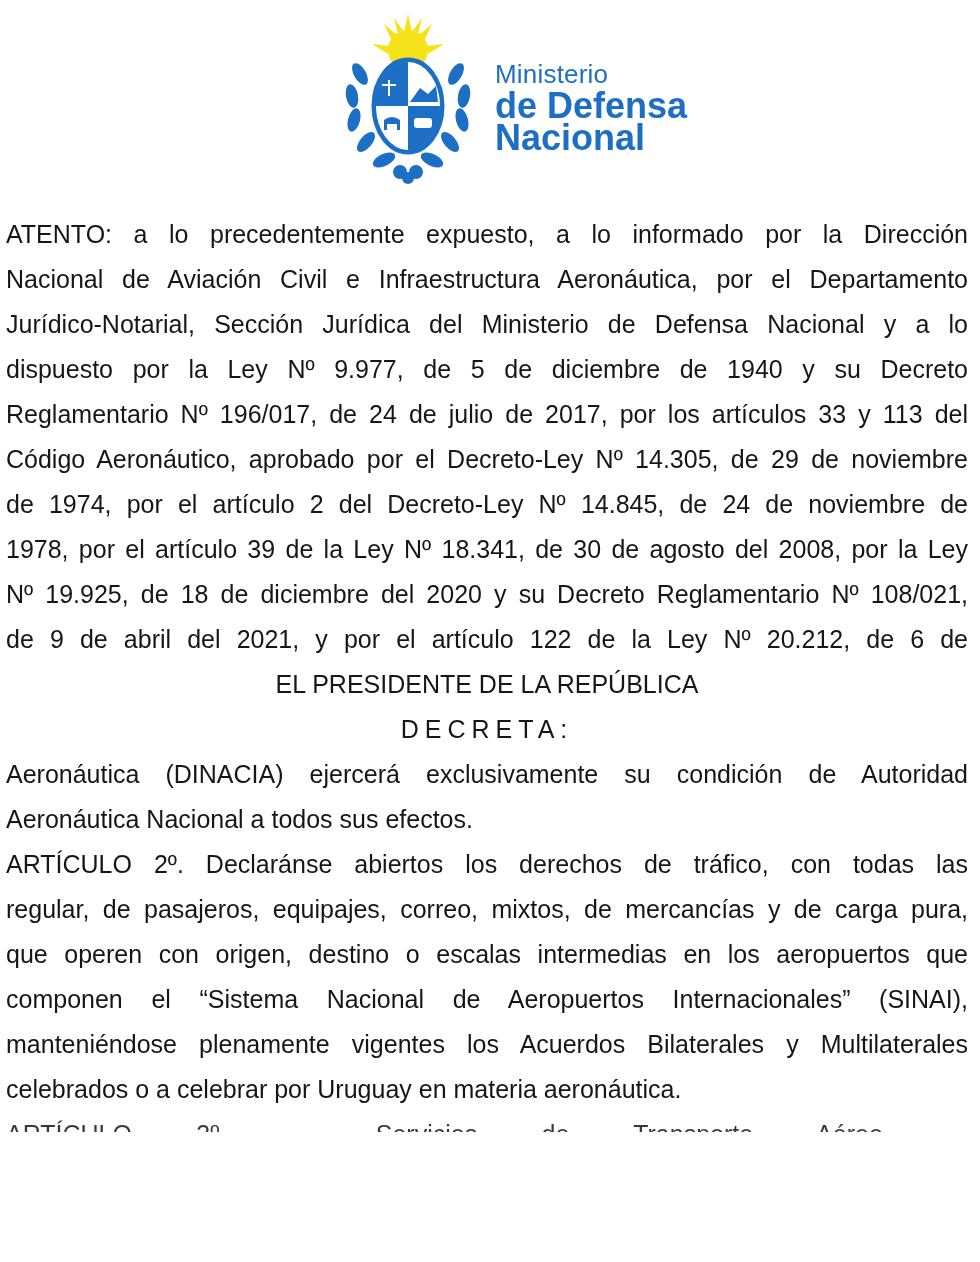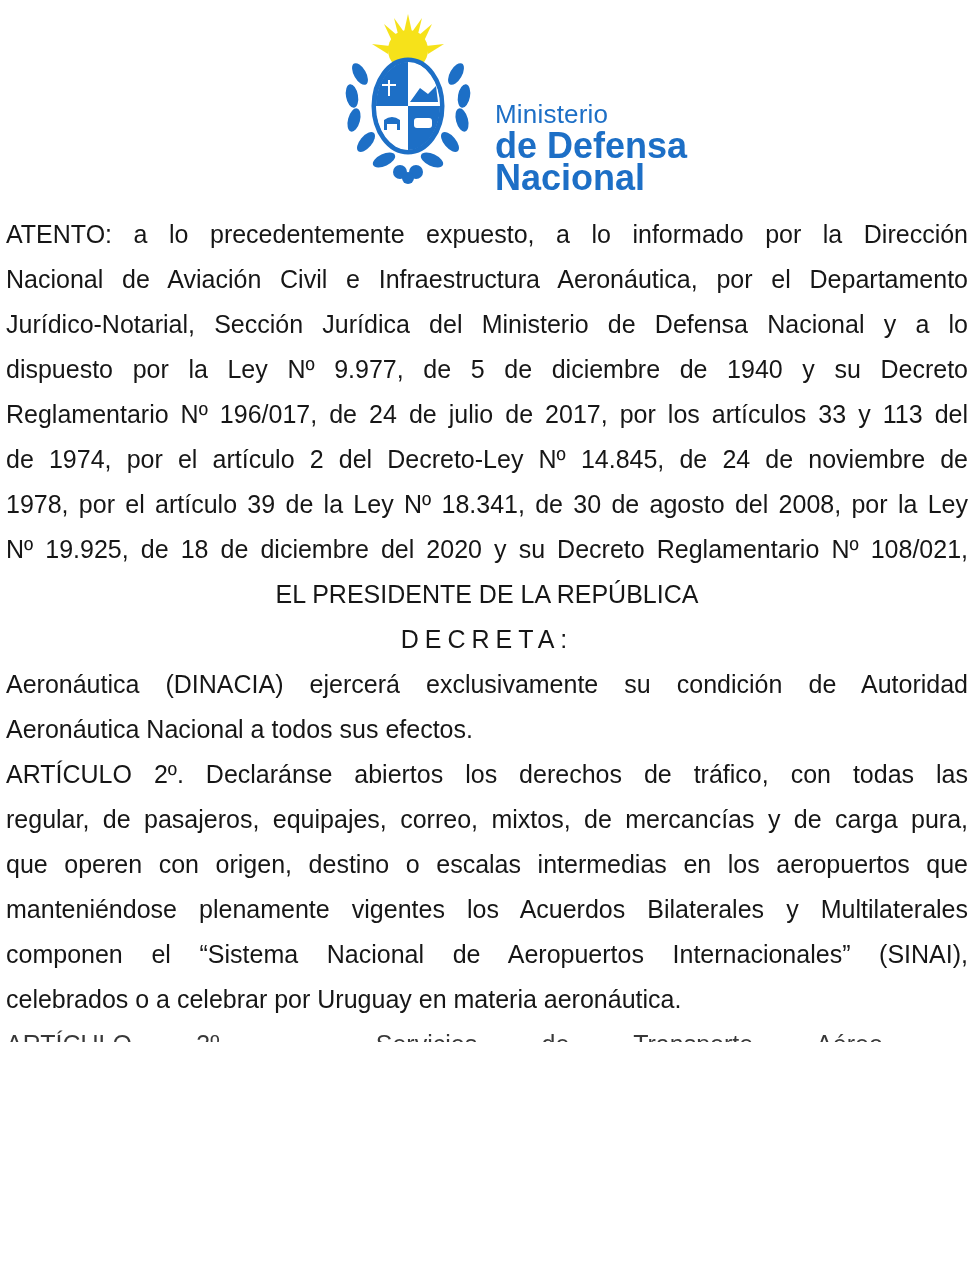--- a/index.html
+++ b/index.html
@@ -2,21 +2,21 @@
 <html><head>
 <meta charset="utf-8">
 <style>
   html, body { margin: 0; padding: 0; background: #ffffff; }
   body {
     width: 980px; height: 1262px; overflow: hidden; position: relative;
     font-family: "Liberation Sans", sans-serif; color: #161616;
   }
   .header { position: absolute; left: 0; top: 0; width: 980px; height: 200px; }
   .crest { position: absolute; left: 338px; top: 14px; width: 140px; height: 172px; }
-  .brand { position: absolute; left: 495px; top: 58px; color: #1d6fc6; line-height: 32px; margin-top: 40px; }
+  .brand { position: absolute; left: 495px; top: 58px; color: #1d6fc6; line-height: 32px; }
   .brand .l1 { font-size: 26px; font-weight: normal; letter-spacing: 0.2px; }
   .brand .l2, .brand .l3 { font-size: 36px; font-weight: bold; }
   .body-text { position: absolute; left: 6px; top: 212px; width: 962px; }
   .line {
     height: 45px; line-height: 45px; font-size: 25px; white-space: nowrap;
     text-align: justify; text-align-last: justify; overflow: hidden;
   }
   .line.last { text-align-last: left; }
   .line.center { text-align: center; text-align-last: center; }
   .line.spaced { letter-spacing: 6px; }
@@ -73,36 +73,38 @@
   </div>
 </div>
 
 <div class="body-text">
   <div>
     <div class="line">ATENTO: a lo precedentemente expuesto, a lo informado por la Dirección</div>
     <div class="line">Nacional de Aviación Civil e Infraestructura Aeronáutica, por el Departamento</div>
     <div class="line">Jurídico-Notarial, Sección Jurídica del Ministerio de Defensa Nacional y a lo</div>
     <div class="line">dispuesto por la Ley Nº 9.977, de 5 de diciembre de 1940 y su Decreto</div>
     <div class="line">Reglamentario Nº 196/017, de 24 de julio de 2017, por los artículos 33 y 113 del</div>
+    <div class="line">Código Aeronáutico, aprobado por el Decreto-Ley Nº 14.305, de 29 de noviembre</div>
     <div class="line">de 1974, por el artículo 2 del Decreto-Ley Nº 14.845, de 24 de noviembre de</div>
     <div class="line">1978, por el artículo 39 de la Ley Nº 18.341, de 30 de agosto del 2008, por la Ley</div>
     <div class="line">Nº 19.925, de 18 de diciembre del 2020 y su Decreto Reglamentario Nº 108/021,</div>
+    <div class="line">de 9 de abril del 2021, y por el artículo 122 de la Ley Nº 20.212, de 6 de</div>
   </div>
 
   <div class="line center">EL PRESIDENTE DE LA REPÚBLICA</div>
   <div class="line center spaced">DECRETA:</div>
 
   <div>
     <div class="line">Aeronáutica (DINACIA) ejercerá exclusivamente su condición de Autoridad</div>
     <div class="line last">Aeronáutica Nacional a todos sus efectos.</div>
   </div>
 
   <div>
     <div class="line">ARTÍCULO 2º. Declaránse abiertos los derechos de tráfico, con todas las</div>
     <div class="line">regular, de pasajeros, equipajes, correo, mixtos, de mercancías y de carga pura,</div>
     <div class="line">que operen con origen, destino o escalas intermedias en los aeropuertos que</div>
+    <div class="line">componen el “Sistema Nacional de Aeropuertos Internacionales” (SINAI),</div>
     <div class="line">manteniéndose plenamente vigentes los Acuerdos Bilaterales y Multilaterales</div>
-    <div class="line">componen el “Sistema Nacional de Aeropuertos Internacionales” (SINAI),</div>
     <div class="line last">celebrados o a celebrar por Uruguay en materia aeronáutica.</div>
   </div>
 
   <div class="line clip">ARTÍCULO 3º. ... Servicios de Transporte Aéreo ...</div>
 </div>
 
 </body></html>

